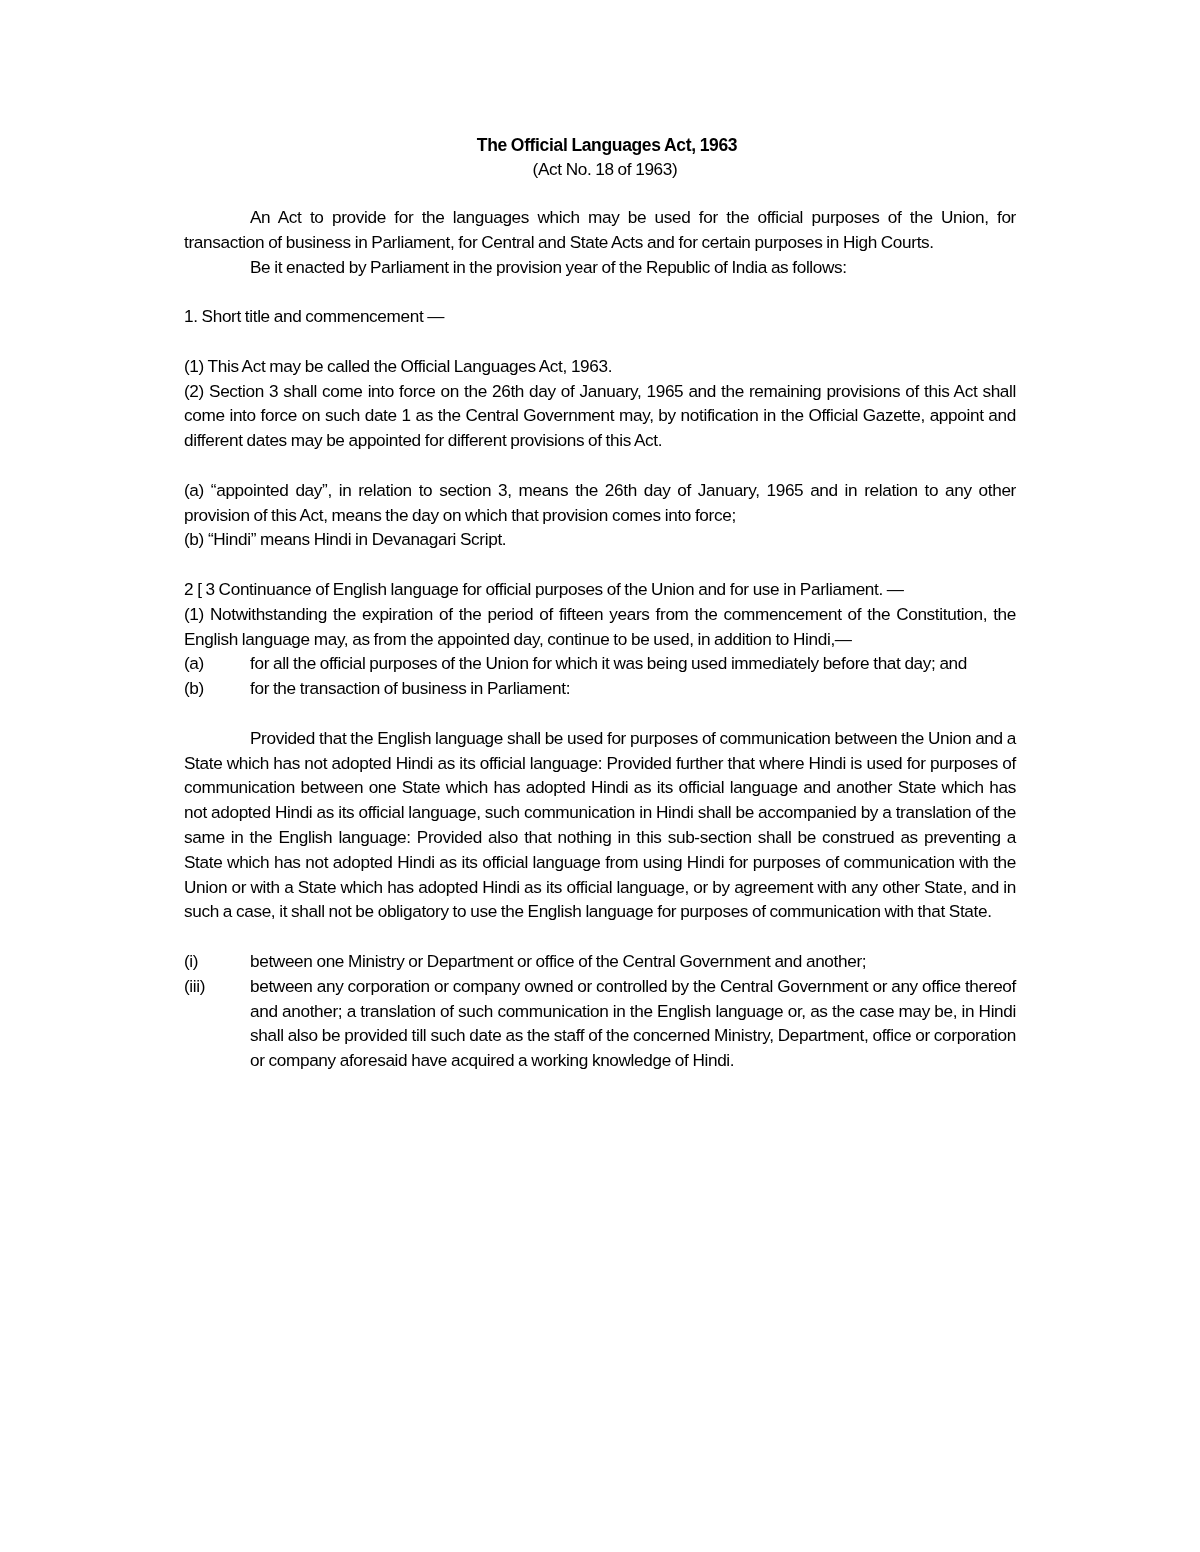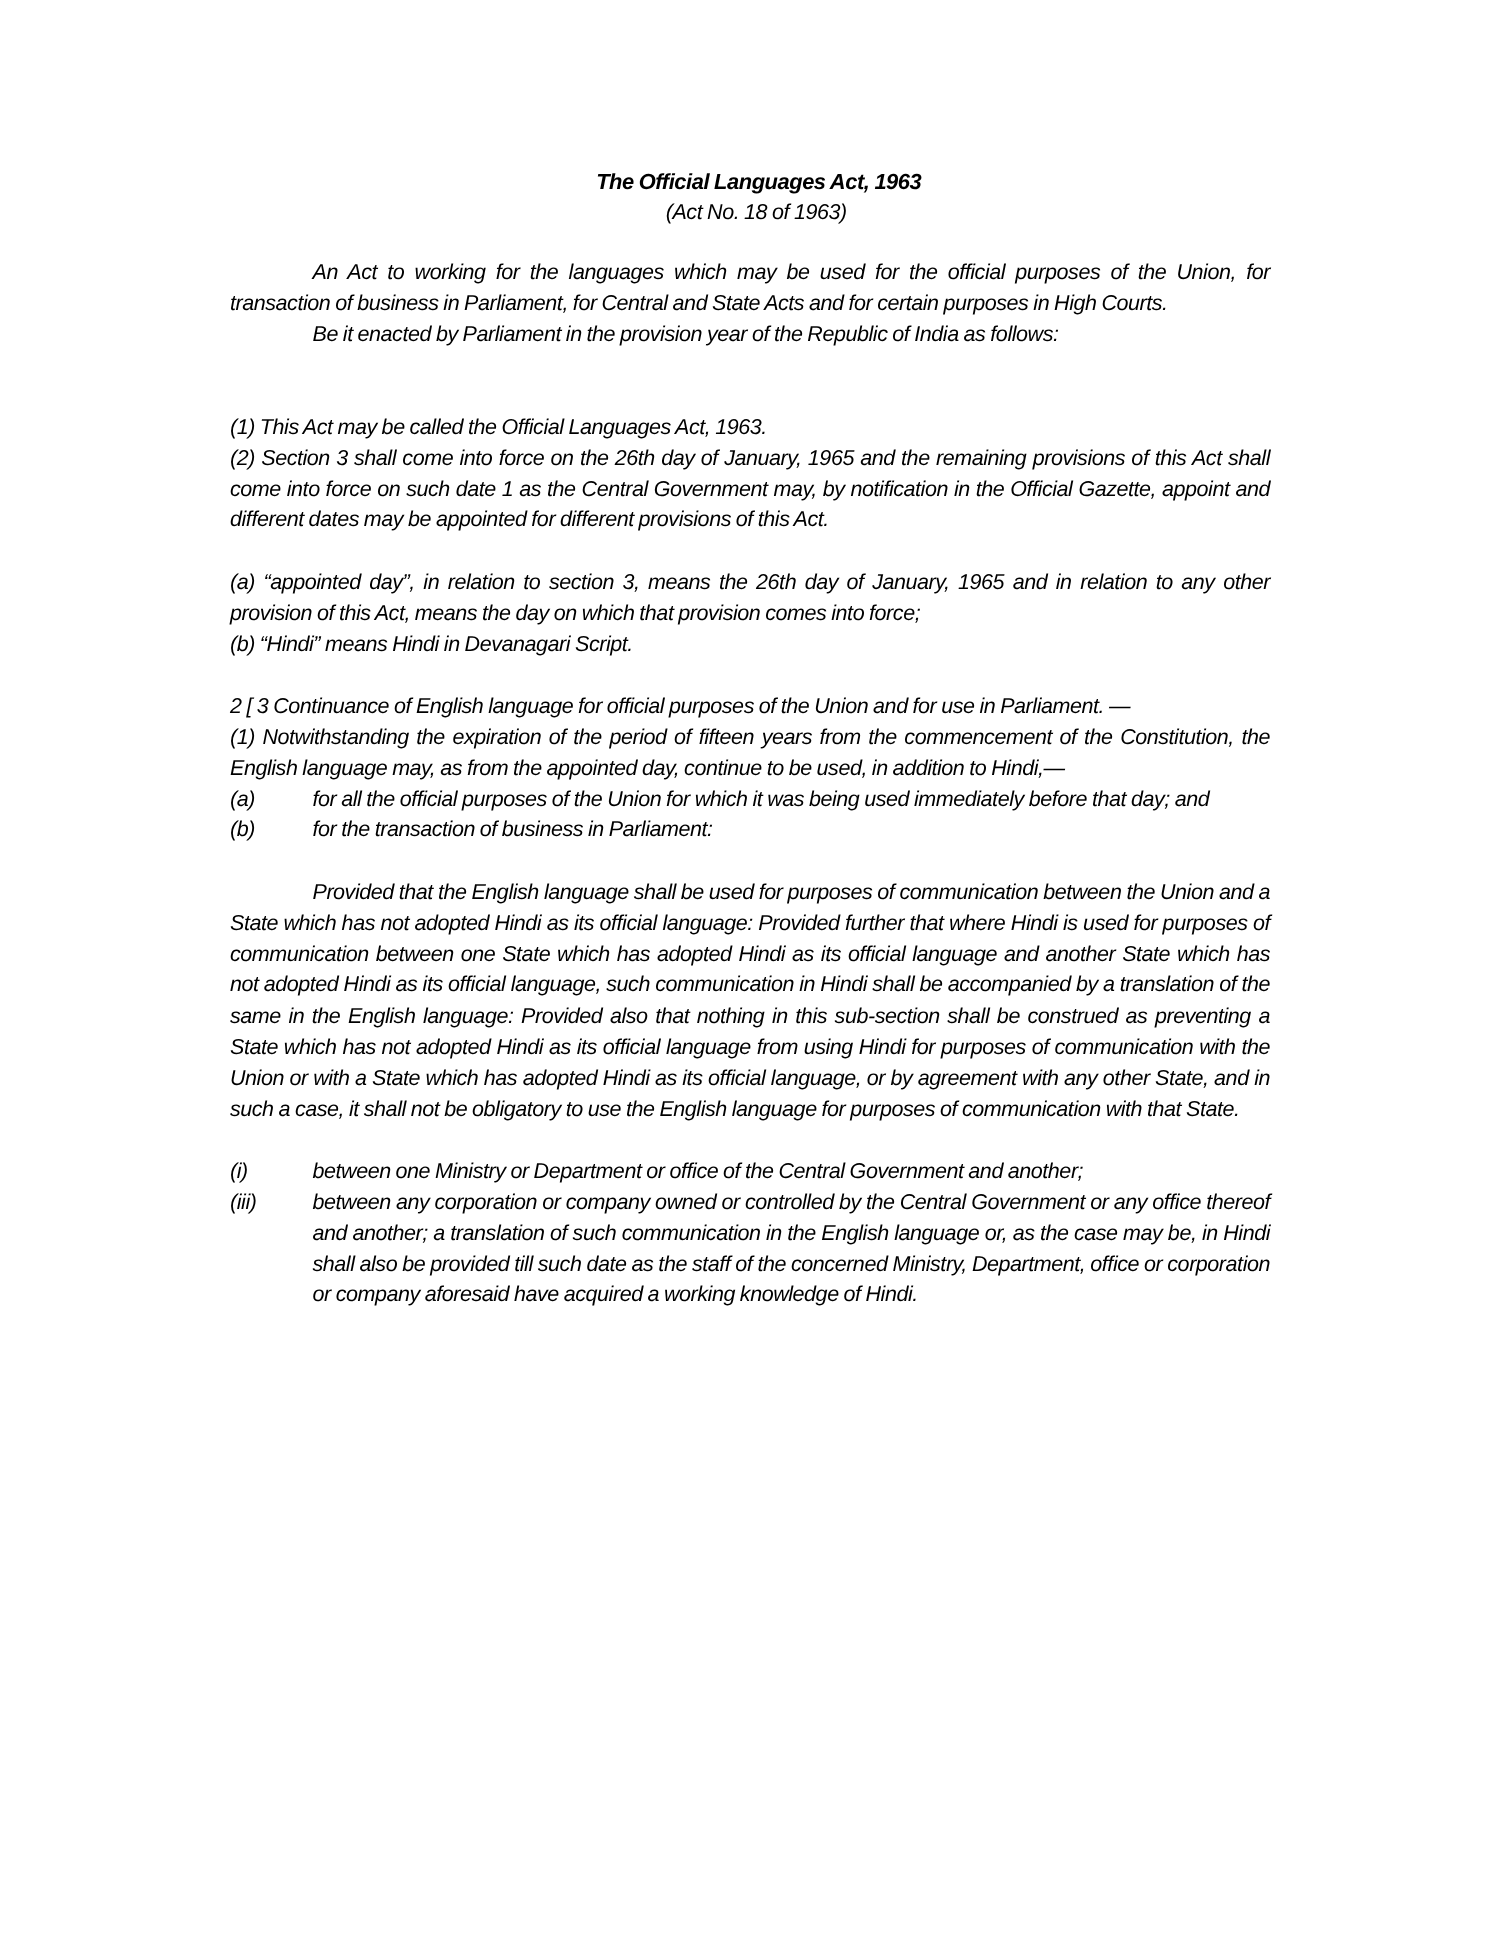--- a/index.html
+++ b/index.html
@@ -17,21 +17,20 @@
     }
     .page {
       position: absolute;
       left: 184px;
       top: 133px;
       width: 832px;
       font-size: 17.2px;
       line-height: 24.8px;
       letter-spacing: -0.35px;
       word-spacing: -0.5px;
-      font-style: italic;
     }
     .title {
       text-align: center;
       font-weight: bold;
       font-size: 17.5px;
       line-height: 24px;
       margin: 0;
       padding-left: 14px;
     }
     .subtitle {
@@ -68,25 +67,26 @@
   </style>
 </head>
 <body>
 
 <div class="page">
   <h1 class="title">The Official Languages Act, 1963</h1>
   <div class="subtitle">(Act No. 18 of 1963)</div>
 
   <div class="gap-top"></div>
 
-  <p class="indent">An Act to working for the languages which may be used for the official purposes of the Union, for transaction of business in Parliament, for Central and State Acts and for certain purposes in High Courts.</p>
+  <p class="indent">An Act to provide for the languages which may be used for the official purposes of the Union, for transaction of business in Parliament, for Central and State Acts and for certain purposes in High Courts.</p>
   <p class="indent">Be it enacted by Parliament in the provision year of the Republic of India as follows:</p>
 
   <div class="gap"></div>
 
+  <p>1. Short title and commencement —</p>
   <div class="gap"></div>
   <p>(1) This Act may be called the Official Languages Act, 1963.</p>
   <p>(2) Section 3 shall come into force on the 26th day of January, 1965 and the remaining provisions of this Act shall come into force on such date 1 as the Central Government may, by notification in the Official Gazette, appoint and different dates may be appointed for different provisions of this Act.</p>
 
   <div class="gap"></div>
 
   <p>(a) “appointed day”, in relation to section 3, means the 26th day of January, 1965 and in relation to any other provision of this Act, means the day on which that provision comes into force;</p>
   <p>(b) “Hindi” means Hindi in Devanagari Script.</p>
 
   <div class="gap"></div>

